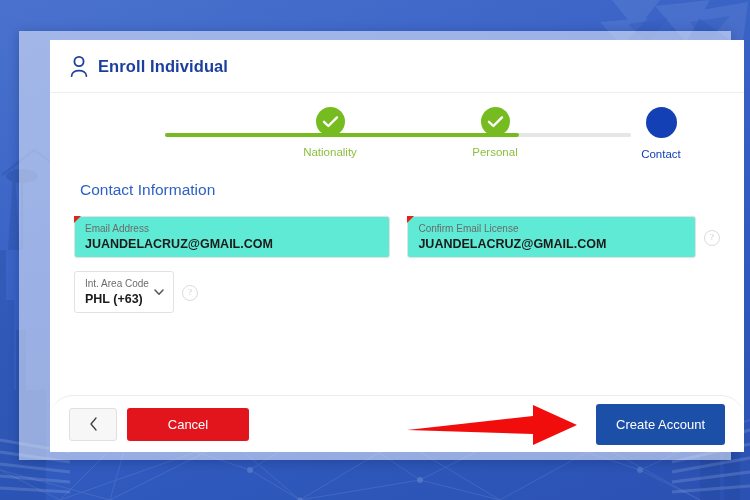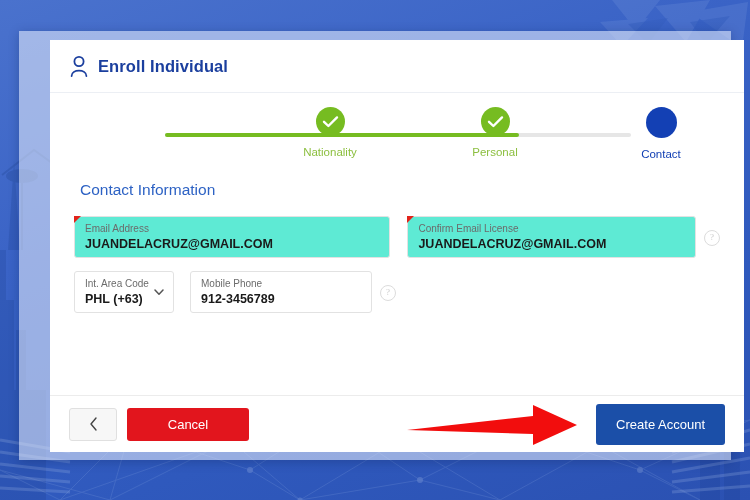--- a/index.html
+++ b/index.html
@@ -191,20 +191,21 @@
     position: absolute;
     left: 0;
     right: 0;
     bottom: 0;
     height: 57px;
     border-top: 1px solid #ececec;
     display: flex;
     align-items: center;
     padding: 0 19px;
     box-sizing: border-box;
+    border-radius: 23px;
   }
   #back-button {
     width: 46px;
     height: 31px;
     background: #f7f7f7;
     border: 1px solid #e0e0e0;
     border-radius: 3px;
     display: flex;
     align-items: center;
     justify-content: center;
@@ -381,24 +382,20 @@
 
     <div class="field-row">
       <div id="area-code-field" class="field plain">
         <span class="field-label">Int. Area Code</span>
         <span class="field-value">PHL (+63)</span>
         <svg class="chevron-down" viewBox="0 0 10 10">
           <path d="M1 3 L5 7.2 L9 3" fill="none" stroke="#555" stroke-width="1.5" stroke-linecap="round" stroke-linejoin="round"></path>
         </svg>
       </div>
 
-      <div id="mobile-phone-field" class="field plain">
-        <span class="field-label">Mobile Phone</span>
-        <span class="field-value">912-3456789</span>
-      </div>
 
       <div class="help-icon">?</div>
     </div>
   </div>
 
   <div id="card-footer">
     <div id="back-button">
       <svg width="9" height="14" viewBox="0 0 9 14">
         <path d="M7 1 L2 7 L7 13" fill="none" stroke="#444" stroke-width="1.4" stroke-linecap="round" stroke-linejoin="round"></path>
       </svg>

